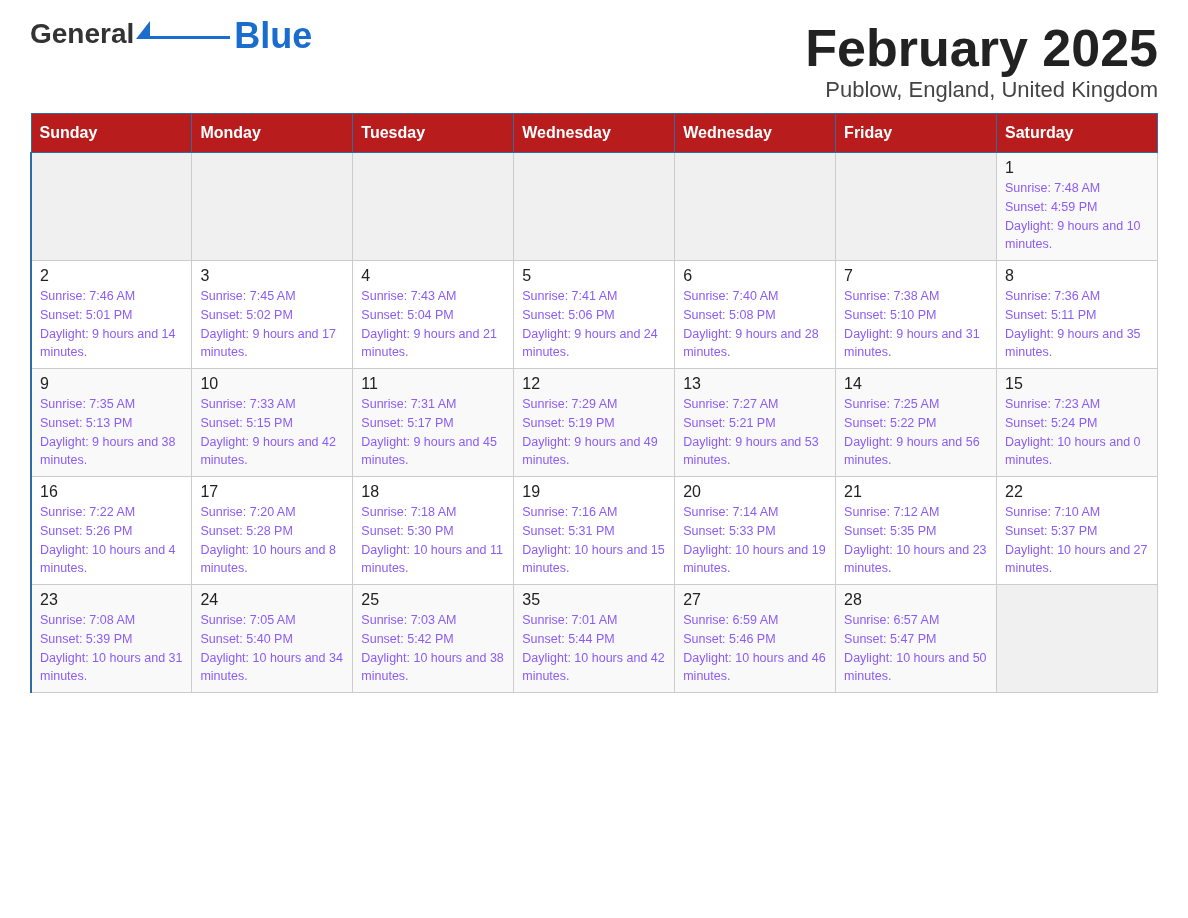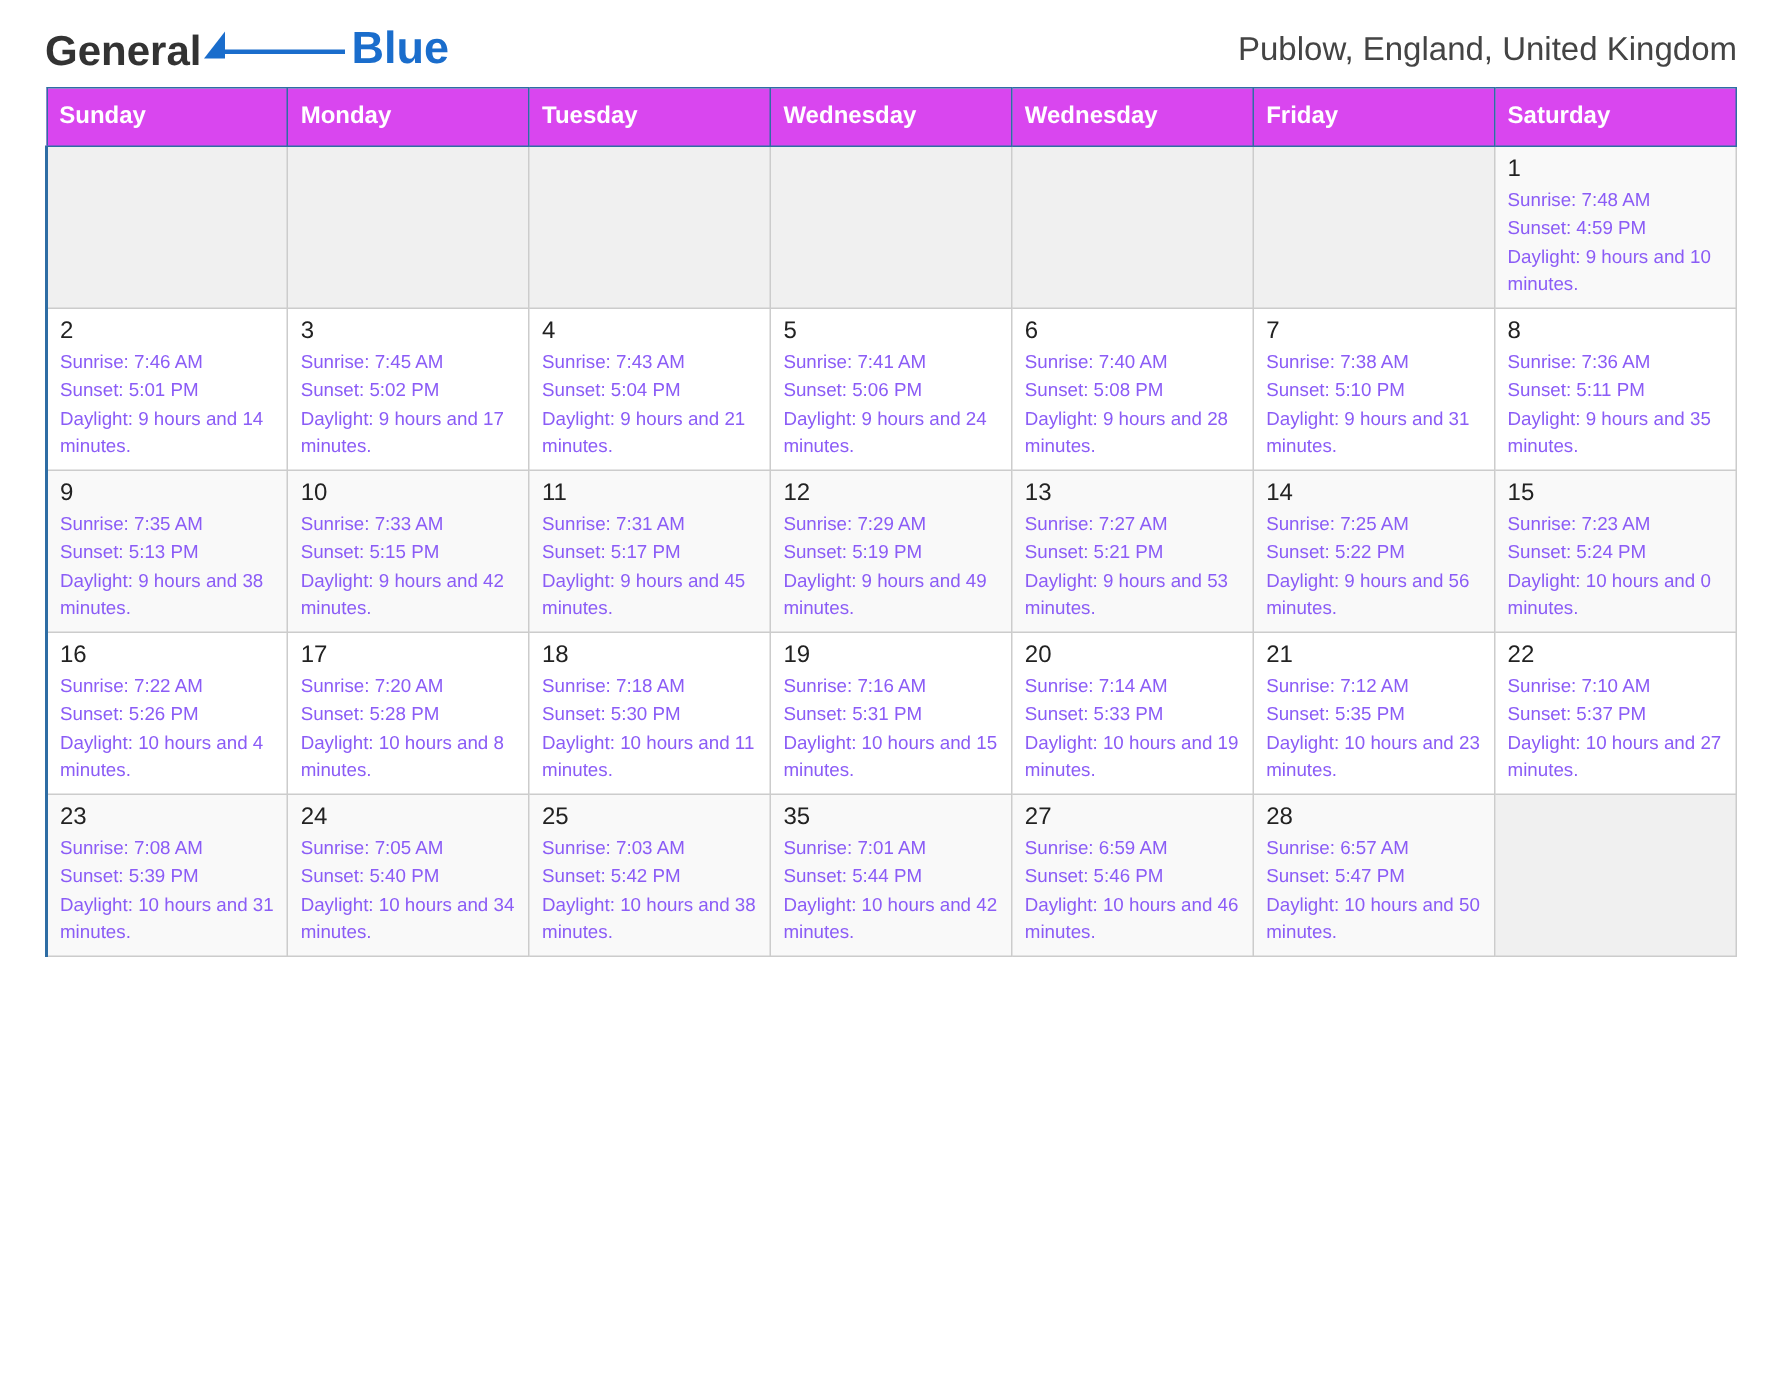--- a/index.html
+++ b/index.html
@@ -59,21 +59,21 @@
       font-weight: normal;
       color: #444;
       text-align: right;
     }
     .calendar {
       width: 100%;
       border-collapse: collapse;
       margin-top: 10px;
     }
     .calendar th {
-      background: #d946ef;
+      background: #b91c1c;
       color: #fff;
       padding: 10px 8px;
       text-align: left;
       font-size: 16px;
       font-weight: bold;
       border: 1px solid #2e6da4;
     }
     .calendar td {
       vertical-align: top;
       border: 1px solid #ccc;
@@ -113,24 +113,25 @@
 <body>
 
 <div class="header">
   <div class="logo">
     <div style="display:flex; align-items:center;">
       <span class="logo-text">General</span>
       <span class="logo-arrow"></span>
     </div>
     <div style="display:flex; align-items:center; margin-top:-2px;">
       <div class="logo-line" style="width:80px;"></div>
-      <span class="logo-text blue" style="font-size:30px; color:#1a6dcc; margin-left:4px;">Blue</span>
+      <span class="logo-text blue" style="font-size:36px; color:#1a6dcc; margin-left:4px;">Blue</span>
     </div>
   </div>
   <div class="title-block">
+    <h1>February 2025</h1>
     <h2>Publow, England, United Kingdom</h2>
   </div>
 </div>
 
 <table class="calendar">
   <thead>
     <tr>
       <th>Sunday</th>
       <th>Monday</th>
       <th>Tuesday</th>

